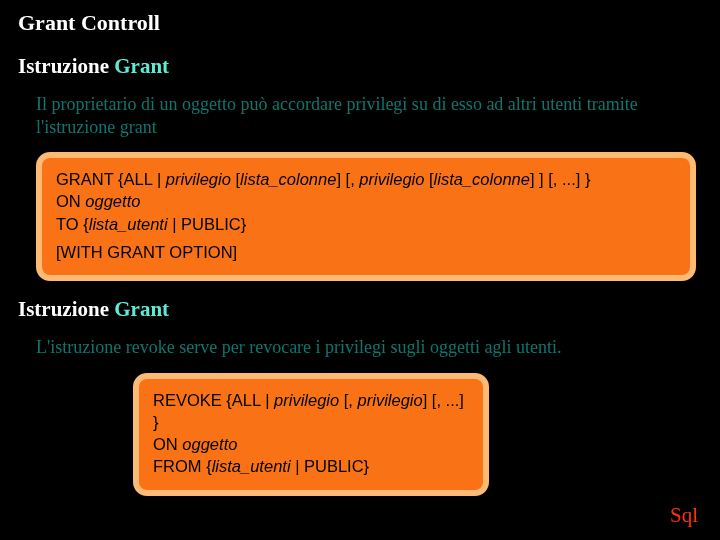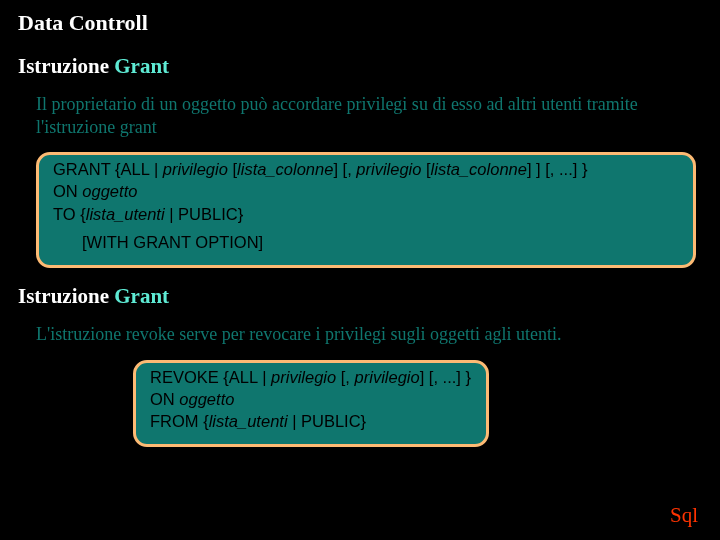--- a/index.html
+++ b/index.html
@@ -29,24 +29,24 @@
   }
   .body-text {
     font-size: 18px;
     color: #0f766e;
     margin-left: 18px;
     margin-right: 6px;
     margin-bottom: 14px;
     line-height: 1.25;
   }
   .syntax-box {
-    background: #0f766e;
-    border: 3px solid #fdba74;
+    background: #f97316;
+    border: 6px solid #fdba74;
     border-radius: 14px;
-    padding: 3px 14px 12px 14px;
+    padding: 10px 14px 12px 14px;
     font-family: Arial, Helvetica, sans-serif;
     font-size: 16.5px;
     line-height: 1.35;
     color: #000;
     margin-bottom: 16px;
   }
   .syntax-box .em { font-style: italic; }
   .box1 { margin-left: 18px; margin-right: 6px; }
   .box2 { margin-left: 115px; width: 356px; }
   .bottom-link {
@@ -54,33 +54,33 @@
     right: 22px;
     bottom: 12px;
     color: #ff3300;
     font-size: 21px;
     font-family: "Times New Roman", Times, serif;
   }
 </style>
 </head>
 <body>
 
-<div class="page-title">Data Controll</div>
+<div class="page-title">Grant Controll</div>
 
 <div class="section-title">
   <span>Istruzione </span><span class="kw">Grant</span>
 </div>
 
 <div class="body-text">Il proprietario di un oggetto può accordare privilegi su di esso ad altri utenti tramite l'istruzione grant</div>
 
 <div class="syntax-box box1">
   <div><span> GRANT {ALL | </span><span class="em">privilegio</span><span> [</span><span class="em">lista_colonne</span><span>] [, </span><span class="em">privilegio</span><span> [</span><span class="em">lista_colonne</span><span>] ] [, ...] }</span></div>
   <div><span>ON </span><span class="em">oggetto</span></div>
   <div><span>TO {</span><span class="em">lista_utenti</span><span> | PUBLIC}</span></div>
-  <div style="margin-top:6px;margin-left:29px;">[WITH GRANT OPTION]</div>
+  <div style="margin-top:6px;">[WITH GRANT OPTION]</div>
 </div>
 
 <div class="section-title">
   <span>Istruzione </span><span class="kw">Grant</span>
 </div>
 
 <div class="body-text">L'istruzione revoke  serve per revocare i privilegi sugli oggetti agli utenti.</div>
 
 <div class="syntax-box box2">
   <div><span>REVOKE {ALL | </span><span class="em">privilegio</span><span> [, </span><span class="em">privilegio</span><span>] [, ...] }</span></div>

